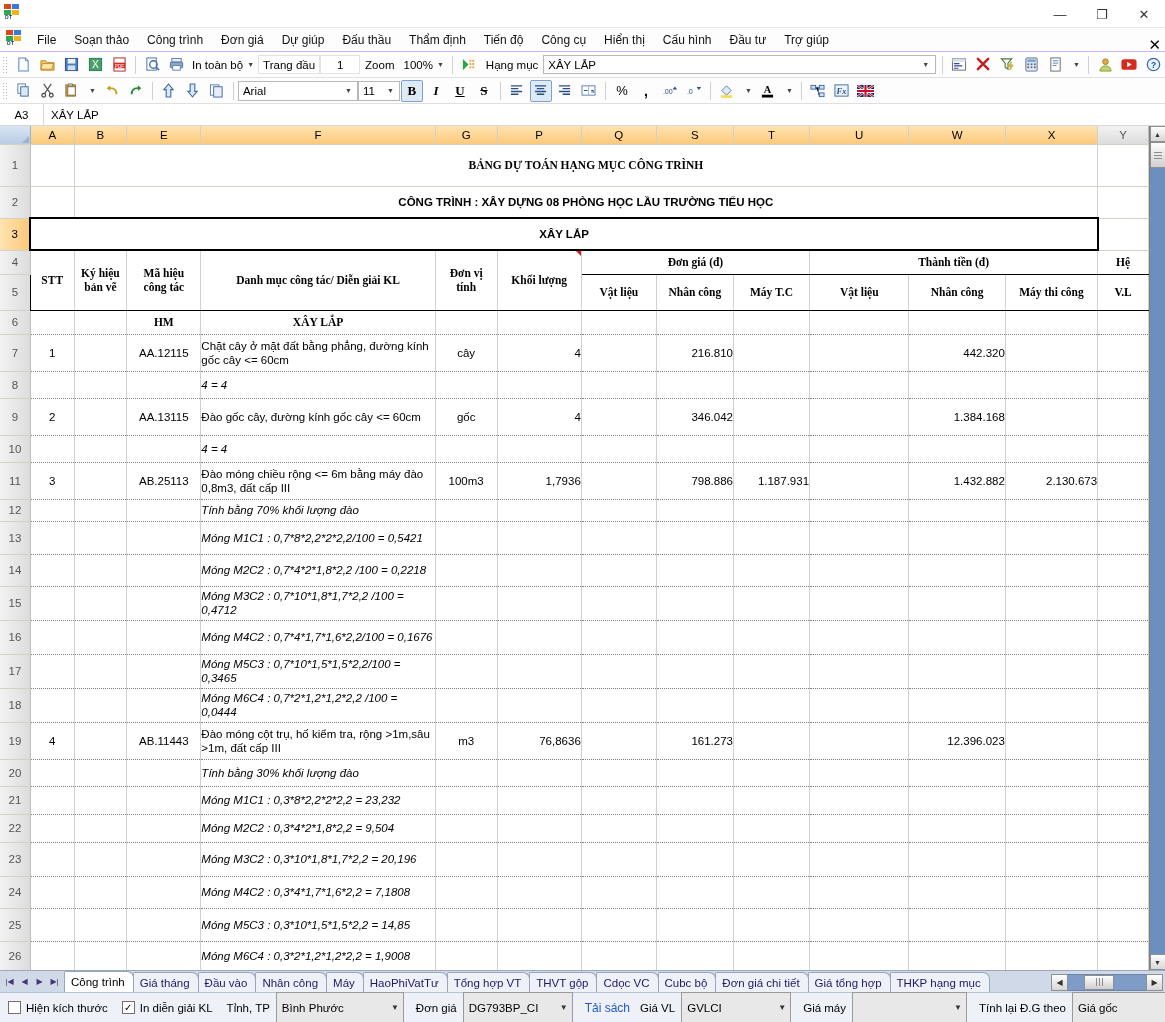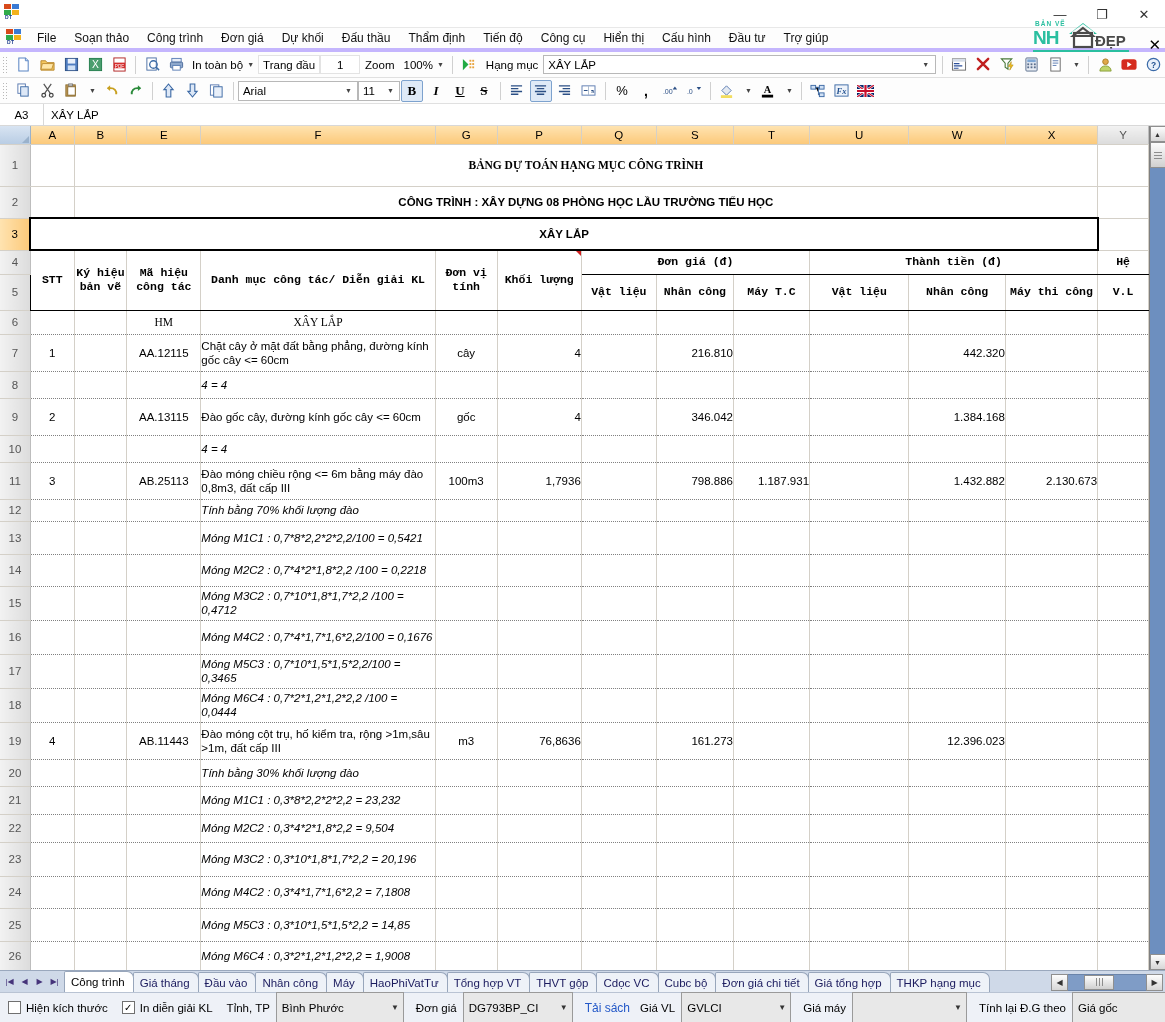--- a/index.html
+++ b/index.html
@@ -58,21 +58,21 @@
     align-items: center; justify-content: center;
     color: #333; font-size: 13px;
   }
 
   
   .menubar {
     height: 24px; min-height: 24px;
     background: #fdfdfd;
     display: flex; align-items: center;
     position: relative;
-    border-bottom: 4px solid #c4b5fd;
+    border-bottom: 1px solid #c4b5fd;
   }
   .menubar .dticon { margin-left: 6px; margin-right: 6px; }
   .menu-item {
     padding: 3px 9px; font-size: 12px; color: #111;
     white-space: nowrap; cursor: default;
   }
   .logo-box {
     position: absolute; right: 22px; top: -16px;
     width: 112px; height: 48px;
   }
@@ -237,42 +237,42 @@
   td.rowhdr.dim {
     background: linear-gradient(to right,#f2f2f2,#dcdcdc);
     color: #555; border-right: 1px solid #bdbdbd;
   }
   td.cell { background: #fff; }
   
   .tcenter { text-align: center; }
   .tright  { text-align: right; padding-right: 4px; }
   .tleft   { text-align: left; padding-left: 3px; }
   .ser { font-family: "Liberation Serif", serif; }
-  .bold { font-weight: normal; }
+  .bold { font-weight: bold; }
   .ital { font-style: italic; }
   .blue { color: #1a1aa0; }
   .red  { color: #d33030; }
   .wrap2 { line-height: 14px; white-space: normal; word-break: break-word; }
   .bdL { border-left: 1px solid #000; }
   .bdT { border-top: 1px solid #000 !important; }
   .bdB { border-bottom: 1px solid #000 !important; }
   .dotB { border-bottom: 1px dotted #808080 !important; }
   .thickbox { border: 2px solid #000 !important; }
   .titlecell {
     font-family: "Liberation Serif", serif;
     font-weight: bold; font-size: 19px; text-align: center;
   }
   .subtitlecell {
     font-weight: bold; font-size: 13.5px; text-align: center;
   }
   .xaylapcell {
     font-weight: bold; font-size: 13.5px; text-align: center;
   }
   .hdcell {
-    font-family: Liberation Mono, monospace;
+    font-family: Liberation Serif, serif;
     font-weight: bold; font-size: 12.5px;
     text-align: center; line-height: 14px;
   }
   .redmark {
     position: relative;
   }
   .redmark::after {
     content:""; position:absolute; right:0; top:0;
     border-left: 5px solid transparent;
     border-top: 5px solid #d02020;
@@ -434,43 +434,30 @@
     <span class="dticon">
       <span class="dt-logo">
         <i class="s1"></i><i class="s2"></i><i class="s3"></i><i class="s4"></i>
         <span class="txt">DT</span>
       </span>
     </span>
     <div class="menu-item">File</div>
     <div class="menu-item">Soạn thảo</div>
     <div class="menu-item">Công trình</div>
     <div class="menu-item">Đơn giá</div>
-    <div class="menu-item">Dự khối</div>
+    <div class="menu-item">Dự giúp</div>
     <div class="menu-item">Đấu thầu</div>
     <div class="menu-item">Thẩm định</div>
     <div class="menu-item">Tiến độ</div>
     <div class="menu-item">Công cụ</div>
     <div class="menu-item">Hiển thị</div>
     <div class="menu-item">Cấu hình</div>
     <div class="menu-item">Đầu tư</div>
     <div class="menu-item">Trợ giúp</div>
 
-    <div class="logo-box">
-      <div class="logo-banve">BẢN VẼ</div>
-      <div class="logo-nha">NH</div>
-      <div class="logo-house">
-        <svg width="30" height="28" viewBox="0 0 30 28">
-          <path d="M15 2 L29 13 L26 13 L26 11 L15 3 L4 11 L4 13 L1 13 Z" fill="#2bbfa0"></path>
-          <rect x="6" y="12" width="18" height="14" fill="none" stroke="#4a4a4a" stroke-width="2.2"></rect>
-          <path d="M15 7 L25 15 L5 15 Z" fill="none" stroke="#4a4a4a" stroke-width="2.2"></path>
-        </svg>
-      </div>
-      <div class="logo-dep">ĐẸP</div>
-      <div class="logo-underline"></div>
-    </div>
     <div class="close-x-small">✕</div>
   </div>
 
   <div class="toolbar">
     <div class="grip"></div>
     <div class="tbtn">
       <svg width="15" height="15" viewBox="0 0 16 16">
           <path d="M3 1h7l3 3v11H3z" fill="#fff" stroke="#5b86c4" stroke-width="1.1"></path>
           <path d="M10 1v3h3" fill="#cfe0f5" stroke="#5b86c4" stroke-width="1"></path>
         </svg>

